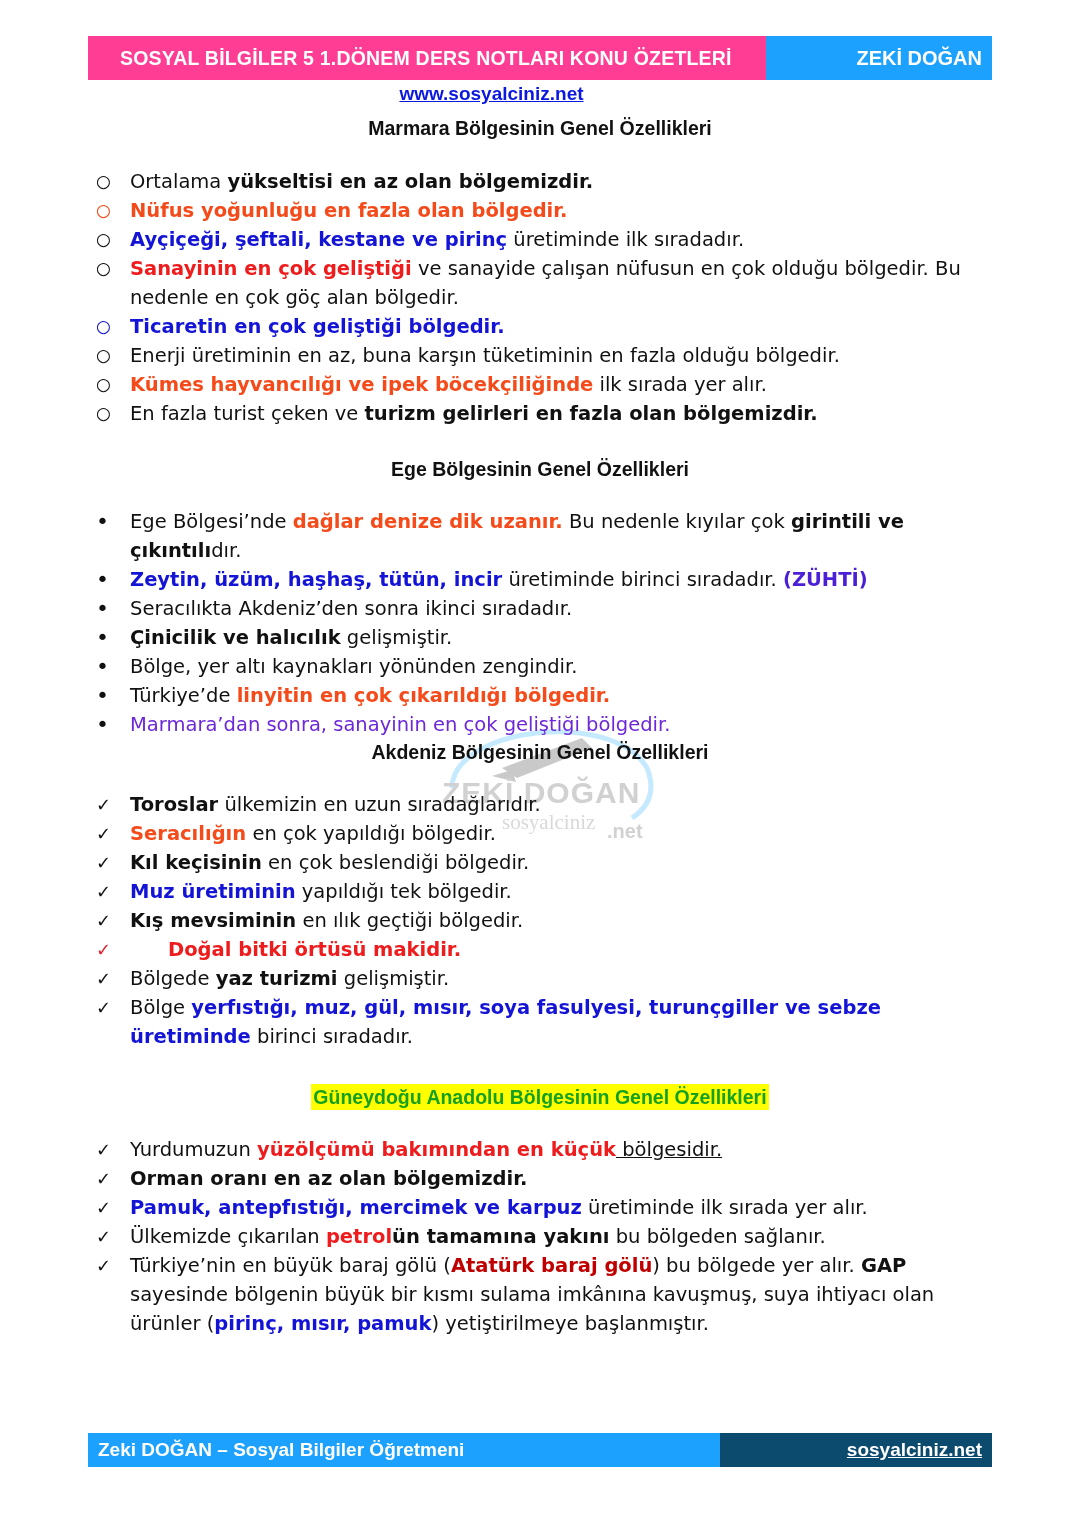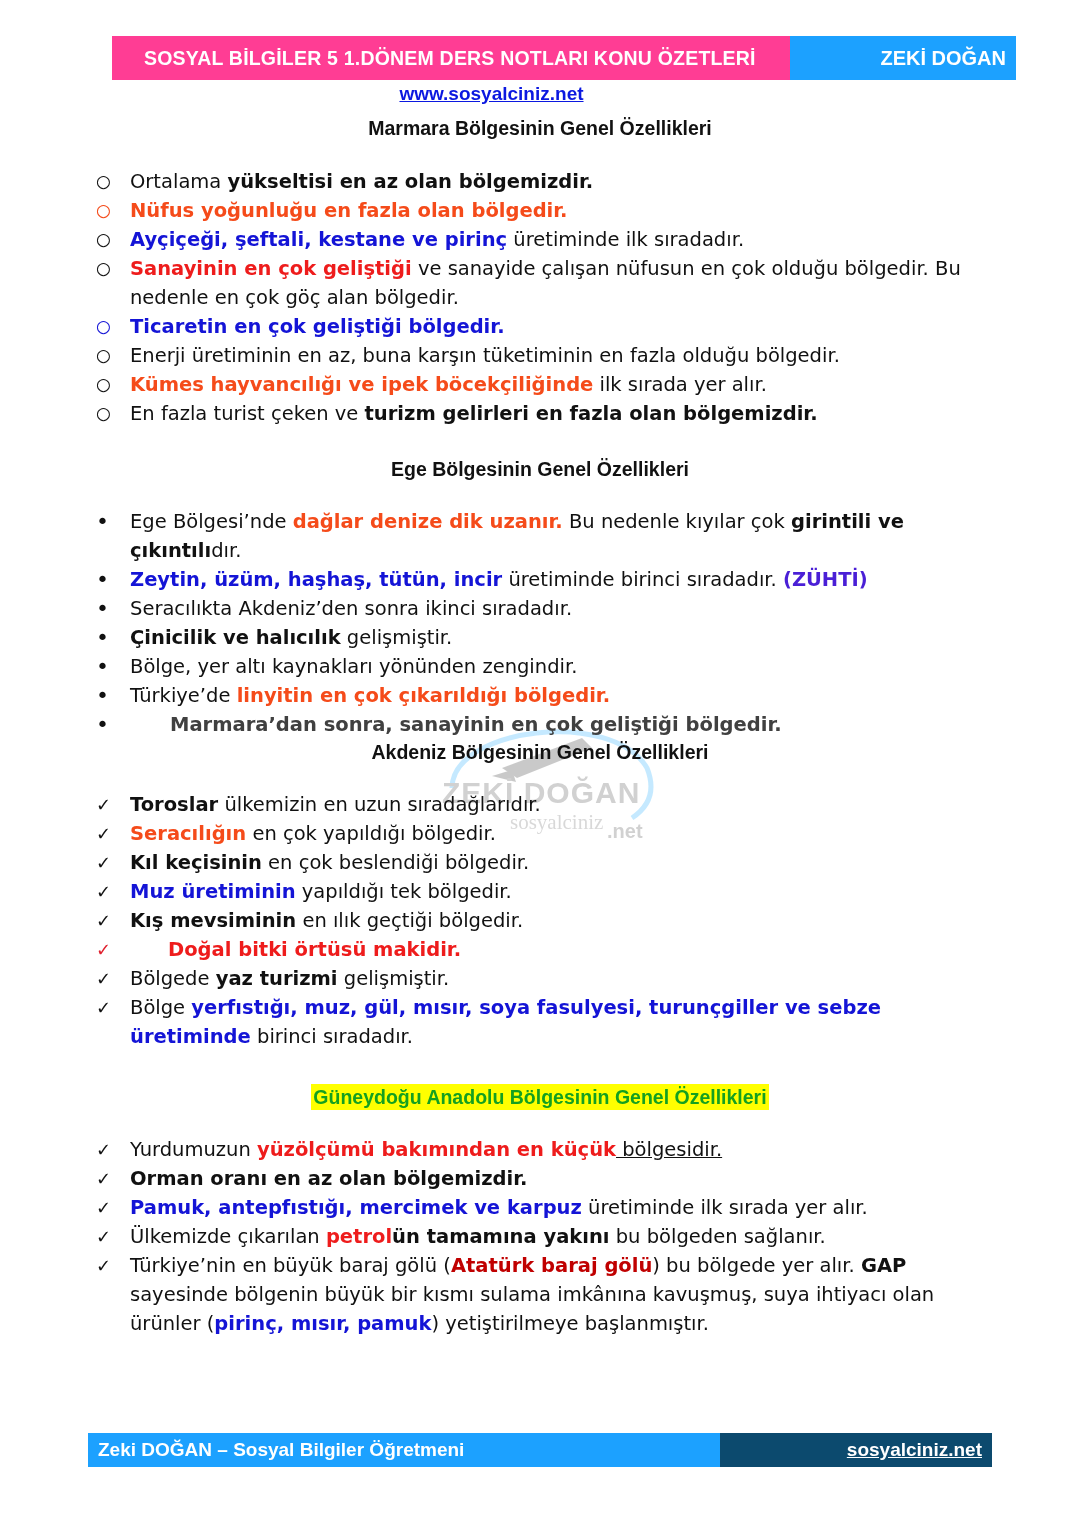--- a/index.html
+++ b/index.html
@@ -4,21 +4,20 @@
 <style>
   html, body { margin: 0; padding: 0; background: #ffffff; }
   body {
     width: 1080px; height: 1527px; position: relative; overflow: hidden;
     font-family: "DejaVu Sans", "Liberation Sans", sans-serif;
     color: #111111;
   }
   .header-bar {
     position: absolute; left: 88px; top: 36px; width: 904px; height: 44px;
     display: flex;
-    margin-left: 24px;
   }
   .header-left {
     width: 678px; background: #ff3d94; color: #ffffff;
     font-weight: bold; font-size: 19.5px; line-height: 44px;
     padding-left: 32px; box-sizing: border-box; white-space: nowrap;
     font-family: "Liberation Sans", sans-serif; letter-spacing: 0.2px;
   }
   .header-right {
     flex: 1; background: #1ca1ff; color: #ffffff;
     font-weight: bold; font-size: 20px; line-height: 44px;
@@ -54,21 +53,21 @@
   .bul-check { font-size: 18px; font-weight: bold; }
   .watermark {
     position: absolute; left: 432px; top: 708px; width: 230px; height: 140px;
     pointer-events: none; opacity: 0.45;
   }
   .wm-text1 {
     position: absolute; left: 10px; top: 68px; font-size: 30px; font-weight: bold;
     color: #9a9a9a; font-family: "Liberation Sans", sans-serif; letter-spacing: 1px;
   }
   .wm-text2 {
-    position: absolute; left: 78px; top: 102px; font-size: 21px; color: #aaaaaa;
+    position: absolute; left: 70px; top: 102px; font-size: 21px; color: #aaaaaa;
     font-family: "Liberation Serif", serif;
   }
   .wm-text3 {
     position: absolute; left: 175px; top: 112px; font-size: 20px; font-weight: bold; color: #9a9a9a;
     font-family: "Liberation Sans", sans-serif;
   }
   .footer-bar {
     position: absolute; left: 88px; top: 1433px; width: 904px; height: 34px;
     display: flex;
   }
@@ -124,21 +123,21 @@
     <li><span class="bul bul-circle" style="color: rgb(17, 17, 17);">○</span><span style="color: rgb(245, 75, 26); font-weight: bold;">Kümes hayvancılığı ve ipek böcekçiliğinde</span><span style="color: rgb(17, 17, 17);"> ilk sırada yer alır.</span></li>
     <li><span class="bul bul-circle" style="color: rgb(17, 17, 17);">○</span><span style="color: rgb(17, 17, 17);">En fazla turist çeken ve </span><span style="color: rgb(17, 17, 17); font-weight: bold;">turizm gelirleri en fazla olan bölgemizdir.</span></li>
   </ul>
 <ul class="items" id="list-1" style="top:507px;">
     <li><span class="bul bul-dot" style="color: rgb(17, 17, 17);">•</span><span style="color: rgb(17, 17, 17);">Ege Bölgesi’nde </span><span style="color: rgb(245, 75, 26); font-weight: bold;">dağlar denize dik uzanır.</span><span style="color: rgb(17, 17, 17);"> Bu nedenle kıyılar çok </span><span style="color: rgb(17, 17, 17); font-weight: bold;">girintili ve çıkıntılı</span><span style="color: rgb(17, 17, 17);">dır.</span></li>
     <li><span class="bul bul-dot" style="color: rgb(17, 17, 17);">•</span><span style="color: rgb(20, 20, 214); font-weight: bold;">Zeytin, üzüm, haşhaş, tütün, incir</span><span style="color: rgb(17, 17, 17);"> üretiminde birinci sıradadır. </span><span style="color: rgb(74, 31, 214); font-weight: bold;">(ZÜHTİ)</span></li>
     <li><span class="bul bul-dot" style="color: rgb(17, 17, 17);">•</span><span style="color: rgb(17, 17, 17);">Seracılıkta Akdeniz’den sonra ikinci sıradadır.</span></li>
     <li><span class="bul bul-dot" style="color: rgb(17, 17, 17);">•</span><span style="color: rgb(17, 17, 17); font-weight: bold;">Çinicilik ve halıcılık</span><span style="color: rgb(17, 17, 17);"> gelişmiştir.</span></li>
     <li><span class="bul bul-dot" style="color: rgb(17, 17, 17);">•</span><span style="color: rgb(17, 17, 17);">Bölge, yer altı kaynakları yönünden zengindir.</span></li>
     <li><span class="bul bul-dot" style="color: rgb(17, 17, 17);">•</span><span style="color: rgb(17, 17, 17);">Türkiye’de </span><span style="color: rgb(245, 75, 26); font-weight: bold;">linyitin en çok çıkarıldığı bölgedir.</span></li>
-    <li><span class="bul bul-dot" style="color: rgb(17, 17, 17);">•</span><span style="color: #404040; font-weight: bold; margin-left: 40px;">Marmara’dan sonra, sanayinin en çok geliştiği bölgedir.</span></li>
+    <li><span class="bul bul-dot" style="color: rgb(17, 17, 17);">•</span><span style="color: #6d28d9; font-weight: normal;">Marmara’dan sonra, sanayinin en çok geliştiği bölgedir.</span></li>
   </ul>
 <ul class="items" id="list-2" style="top:790px;">
     <li><span class="bul bul-check" style="color: rgb(17, 17, 17);">✓</span><span style="color: rgb(17, 17, 17); font-weight: bold;">Toroslar</span><span style="color: rgb(17, 17, 17);"> ülkemizin en uzun sıradağlarıdır.</span></li>
     <li><span class="bul bul-check" style="color: rgb(17, 17, 17);">✓</span><span style="color: rgb(245, 75, 26); font-weight: bold;">Seracılığın</span><span style="color: rgb(17, 17, 17);"> en çok yapıldığı bölgedir.</span></li>
     <li><span class="bul bul-check" style="color: rgb(17, 17, 17);">✓</span><span style="color: rgb(17, 17, 17); font-weight: bold;">Kıl keçisinin</span><span style="color: rgb(17, 17, 17);"> en çok beslendiği bölgedir.</span></li>
     <li><span class="bul bul-check" style="color: rgb(17, 17, 17);">✓</span><span style="color: rgb(20, 20, 214); font-weight: bold;">Muz üretiminin</span><span style="color: rgb(17, 17, 17);"> yapıldığı tek bölgedir.</span></li>
     <li><span class="bul bul-check" style="color: rgb(17, 17, 17);">✓</span><span style="color: rgb(17, 17, 17); font-weight: bold;">Kış mevsiminin</span><span style="color: rgb(17, 17, 17);"> en ılık geçtiği bölgedir.</span></li>
     <li><span class="bul bul-check" style="color: rgb(224, 32, 46);">✓</span><span style="color: rgb(238, 28, 28); font-weight: bold; margin-left: 38px;">Doğal bitki örtüsü makidir.</span></li>
     <li><span class="bul bul-check" style="color: rgb(17, 17, 17);">✓</span><span style="color: rgb(17, 17, 17);">Bölgede </span><span style="color: rgb(17, 17, 17); font-weight: bold;">yaz turizmi</span><span style="color: rgb(17, 17, 17);"> gelişmiştir.</span></li>
     <li><span class="bul bul-check" style="color: rgb(17, 17, 17);">✓</span><span style="color: rgb(17, 17, 17);">Bölge </span><span style="color: rgb(20, 20, 214); font-weight: bold;">yerfıstığı, muz, gül, mısır, soya fasulyesi, turunçgiller ve sebze üretiminde</span><span style="color: rgb(17, 17, 17);"> birinci sıradadır.</span></li>

